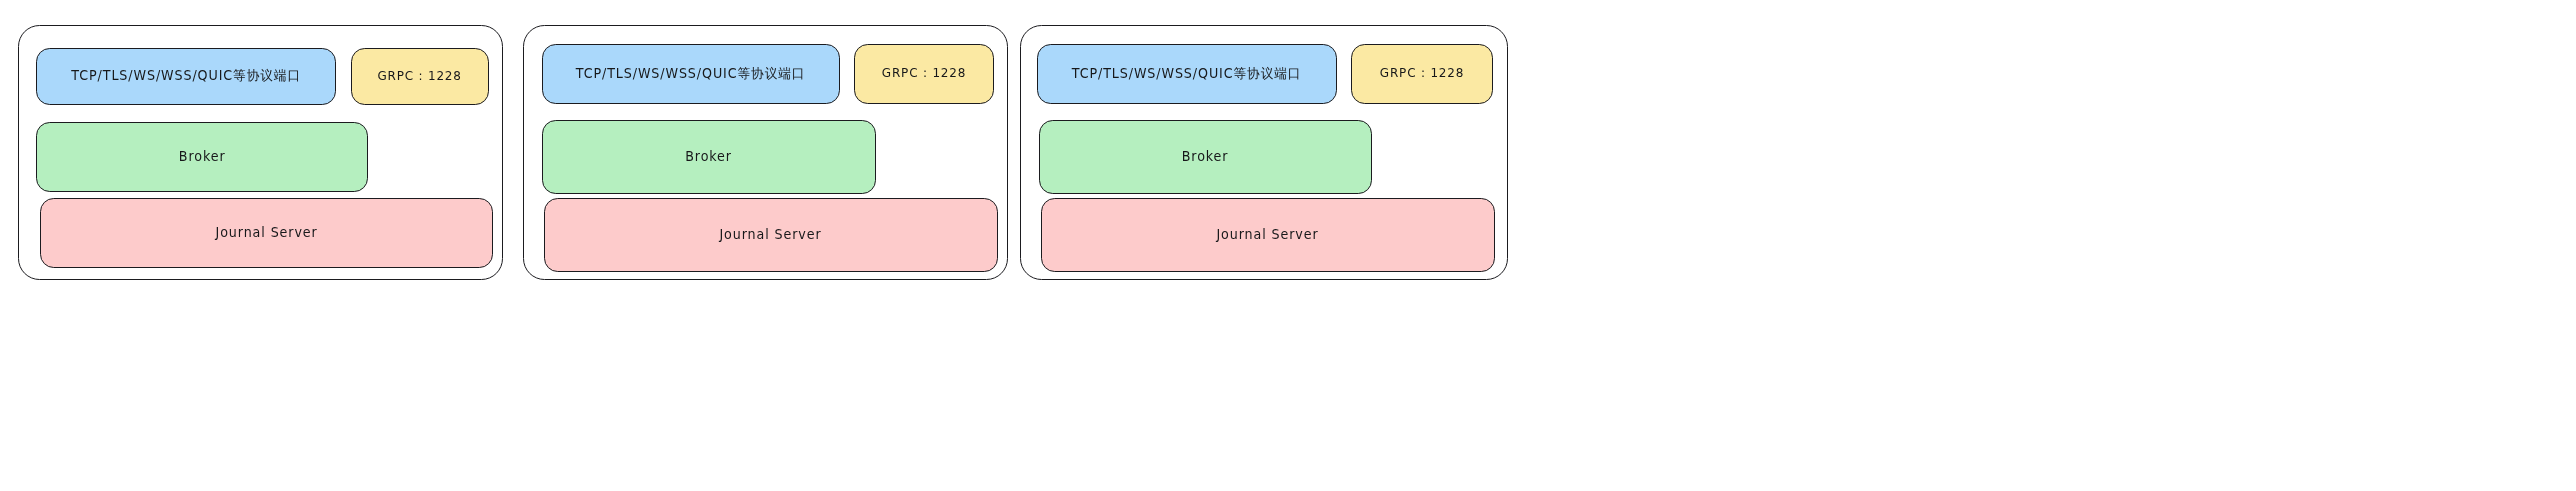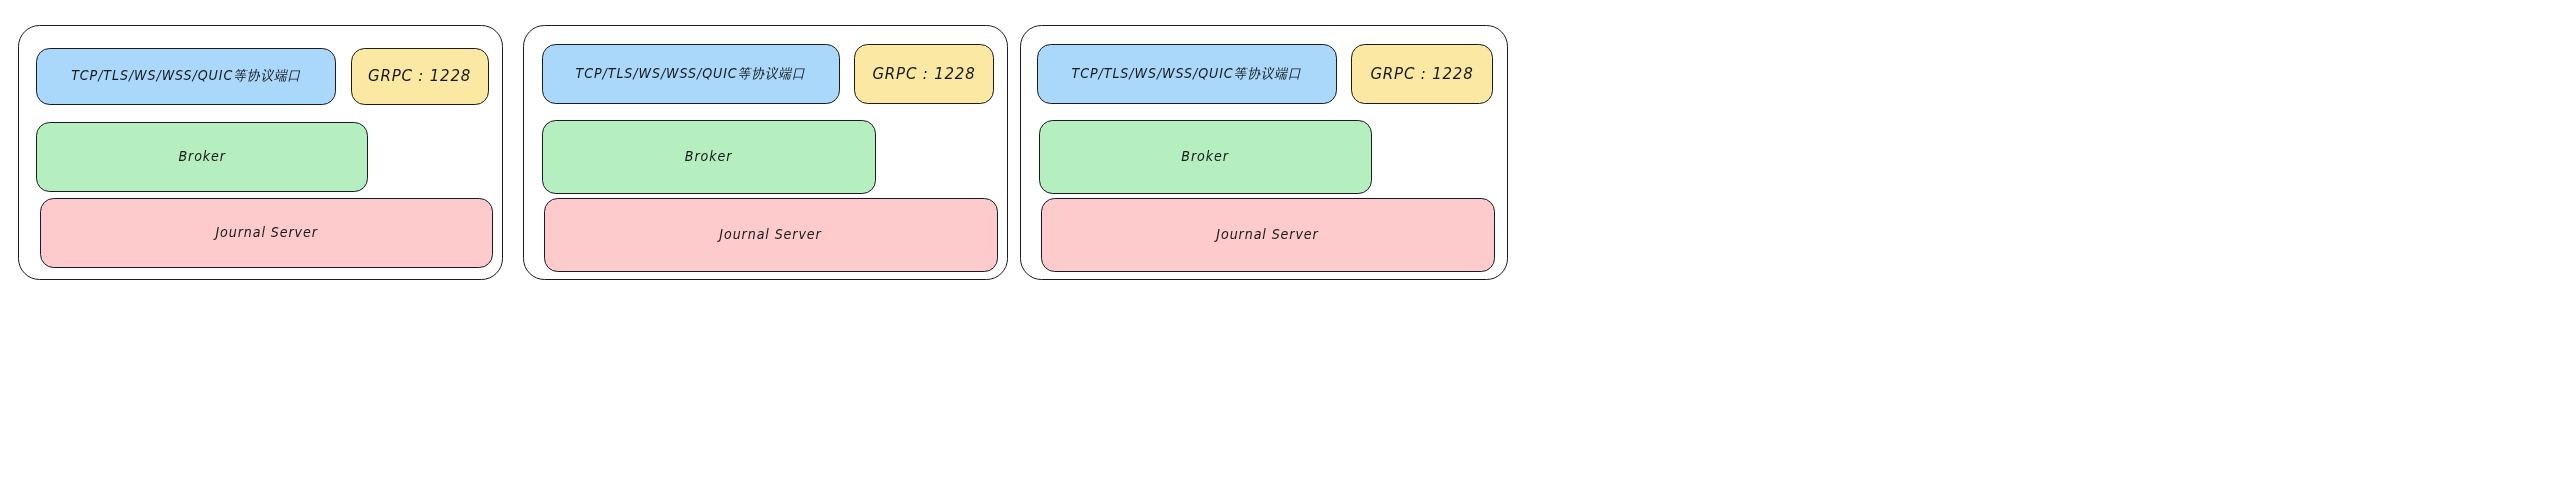--- a/index.html
+++ b/index.html
@@ -11,21 +11,20 @@
     width: 2576px;
     height: 491px;
     font-family: "DejaVu Sans", sans-serif;
     overflow: hidden;
   }
   #canvas {
     position: relative;
     width: 2324px;
     height: 491px;
     background: #ffffff;
-    font-style: italic;
   }
   .panel {
     position: absolute;
     background: #ffffff;
     border: 1.6px solid #1b1b1f;
     border-radius: 21.5px;
     box-sizing: border-box;
   }
   .node {
     position: absolute;
@@ -40,21 +39,21 @@
   .node-label {
     color: #17181a;
     font-family: "DejaVu Sans", sans-serif;
     font-size: 12.7px;
     letter-spacing: 0.9px;
     line-height: 1.2;
     white-space: nowrap;
     transform: scaleY(1.06);
   }
   .label-sm {
-    font-size: 15px;
+    font-size: 12px;
     letter-spacing: 0.8px;
   }
 </style>
 </head>
 <body>
 
 <div id="canvas">
     <div class="panel" style="left: 17.6px; top: 25px; width: 485px; height: 255px; border-color: rgb(27, 27, 31); background: rgb(255, 255, 255);">
       <div class="node" style="left: 17.6px; top: 21.5px; width: 300px; height: 57px; background: rgb(170, 216, 251); border-color: rgb(27, 27, 31);">
         <span class="node-label" style="color: rgb(23, 24, 26);">TCP/TLS/WS/WSS/QUIC等协议端口</span>

